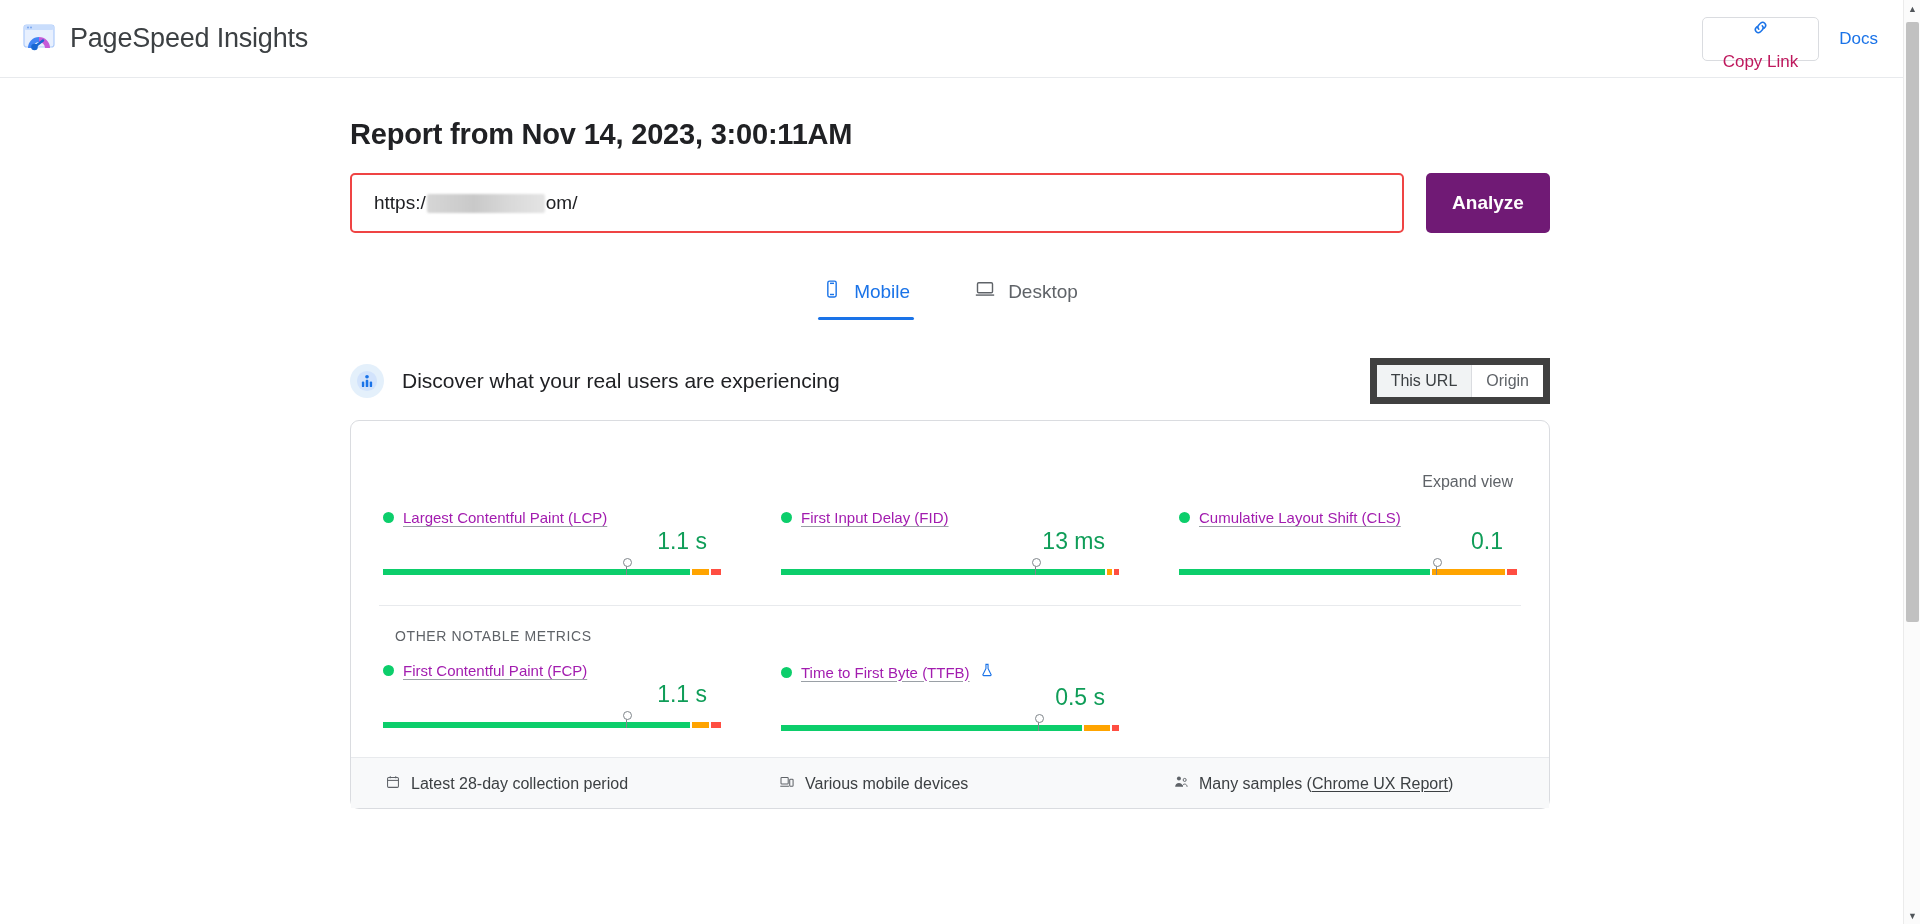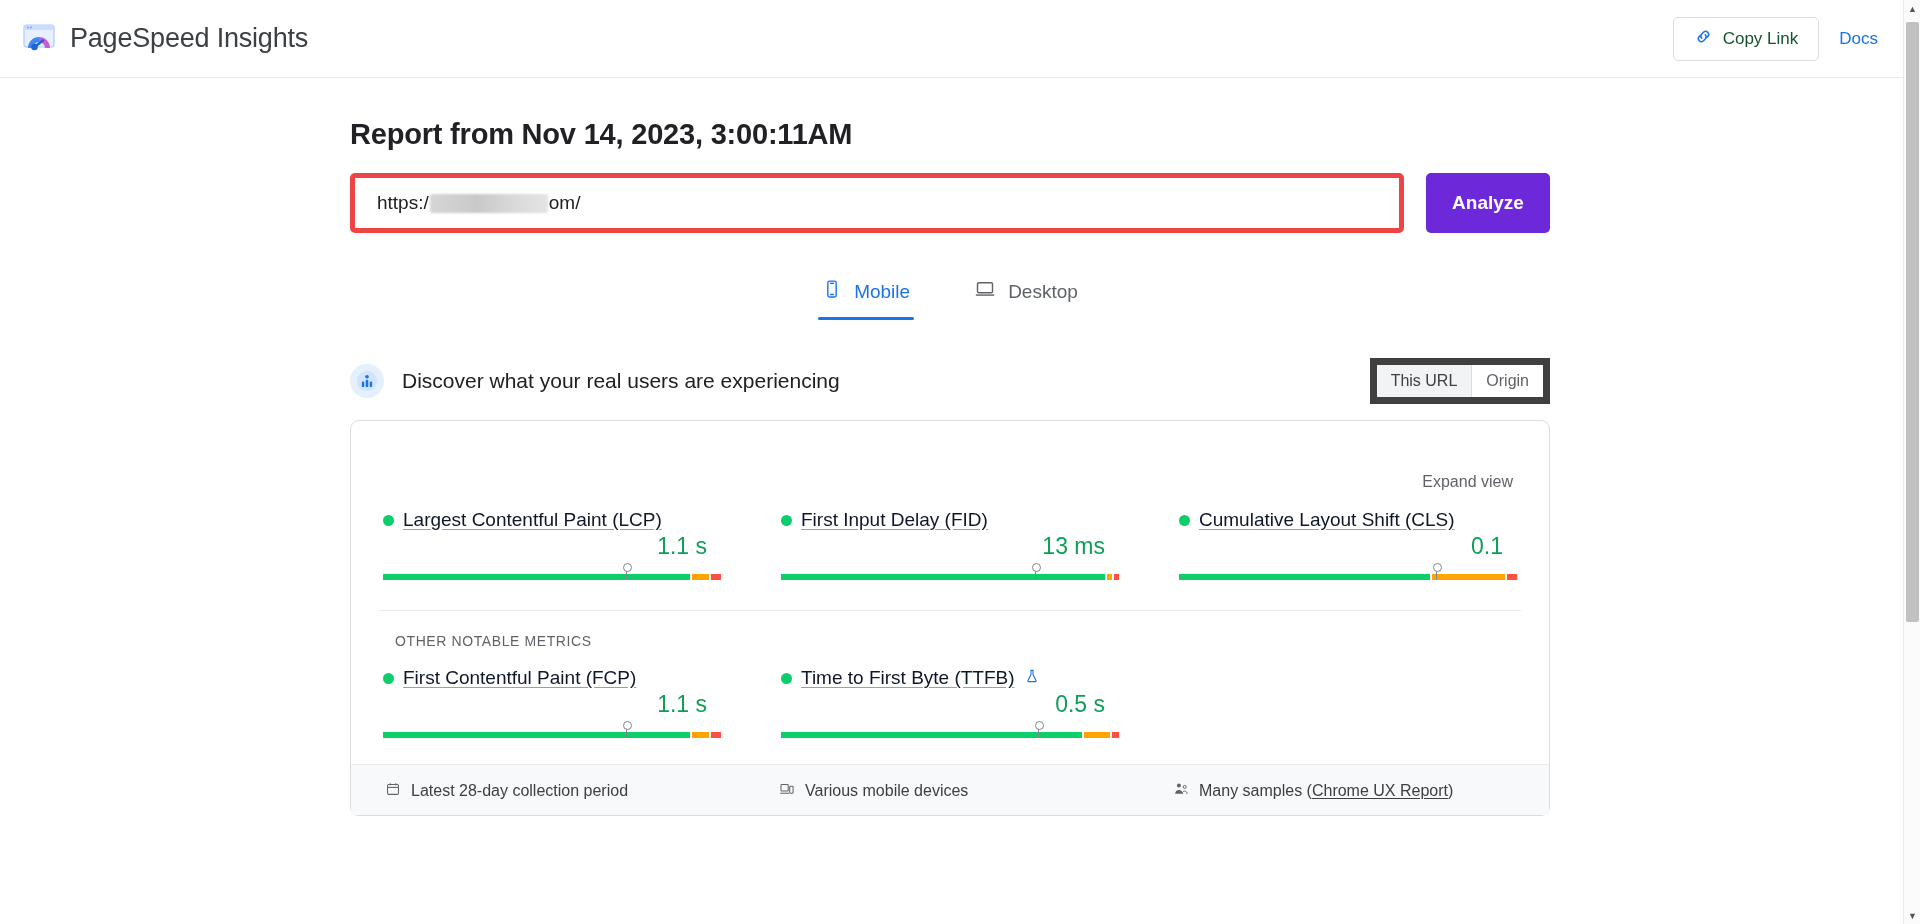--- a/index.html
+++ b/index.html
@@ -26,53 +26,53 @@
     font-size: 27px; color: #3c4043; letter-spacing: -0.2px; white-space: nowrap;
   }
   .appbar-right {
     margin-left: auto; display: flex; align-items: center; gap: 20px;
     padding-right: 16px;
   }
   .copy-link-btn {
     display: flex; align-items: center; gap: 10px;
     height: 44px; padding: 0 20px;
     border: 1px solid #dadce0; border-radius: 5px;
-    background: #fff; color: #14532d;
-    font-size: 17px; font-family: inherit; cursor: pointer;
+    background: #fff; color: #be185d;
+    font-size: 17px; font-family: inherit; cursor: pointer; flex-direction: column;
   }
   .docs-link {
     color: #1a73e8; font-size: 17px; text-decoration: none; cursor: pointer;
   }
 
   
   .page { padding-top: 40px; }
   .content { width: 1200px; margin-left: 350px; }
 
   .report-title {
     font-size: 29px; color: #202124; letter-spacing: -0.2px;
     margin-bottom: 22px;
   }
 
   
   .url-row { display: flex; align-items: stretch; gap: 22px; width: 1200px; }
   .url-field {
     position: relative; flex: 1 1 auto; height: 60px;
-    border: 5px solid #ef4444; border-radius: 5px; background: #fff;
+    border: 2px solid #ef4444; border-radius: 5px; background: #fff;
     display: flex; align-items: center; padding: 0 22px; overflow: hidden;
   }
   .url-text { font-size: 19px; color: #202124; white-space: nowrap; }
   .url-redaction {
     display: inline-block; width: 118px; height: 19px;
     margin: 0 1px; vertical-align: middle;
     background: linear-gradient(90deg,#d6d6d6,#c9c9c9 40%,#d9d9d9 70%,#e4e4e4);
     filter: blur(1.2px); border-radius: 2px;
   }
   .analyze-btn {
     width: 124px; height: 60px; border: none; border-radius: 5px;
-    background: #6d28d9; color: #fff; font-size: 19px; font-weight: bold;
+    background: #701a75; color: #fff; font-size: 19px; font-weight: bold;
     font-family: inherit; cursor: pointer;
   }
 
   
   .tabs {
     display: flex; justify-content: center; gap: 56px;
     margin-top: 38px;
   }
   .tab {
     display: flex; align-items: center; gap: 12px;
@@ -135,21 +135,21 @@
 
   .metric-grid {
     display: grid; grid-template-columns: repeat(3, 1fr);
     column-gap: 52px; margin-top: 18px;
   }
   .metric { padding: 0 4px; }
   .metric-head { display: flex; align-items: center; gap: 9px; }
   .dot { width: 11px; height: 11px; border-radius: 50%; flex: 0 0 auto; }
   .dot.green { background: #0cce6b; }
   .metric-name {
-    font-size: 19px; color: #0f172a;
+    font-size: 15px; color: #a21caf;
     text-decoration: underline; text-underline-offset: 3px;
     text-decoration-color: #9aa0a6; cursor: pointer;
   }
   .metric-value {
     text-align: right; font-size: 23px; color: #0f9d58;
     margin: 2px 0 4px; padding-right: 14px;
   }
   .bar-wrap { position: relative; height: 16px; padding-top: 10px; }
   .bar { display: flex; height: 6px; gap: 2px; }
   .seg { height: 6px; }

